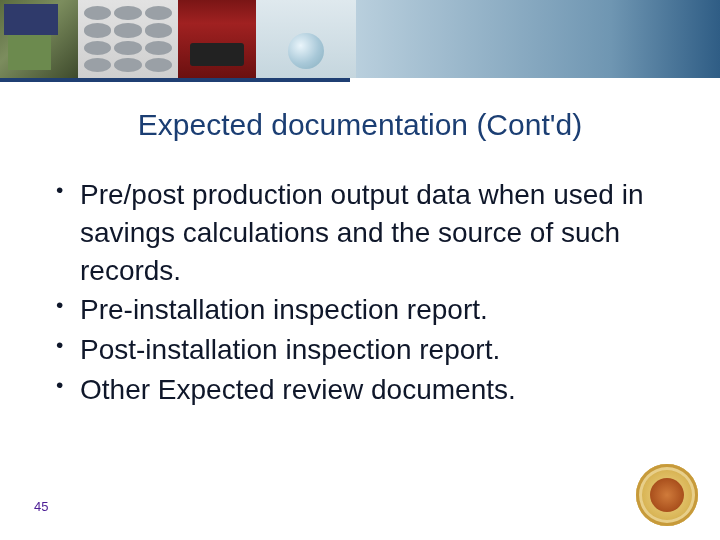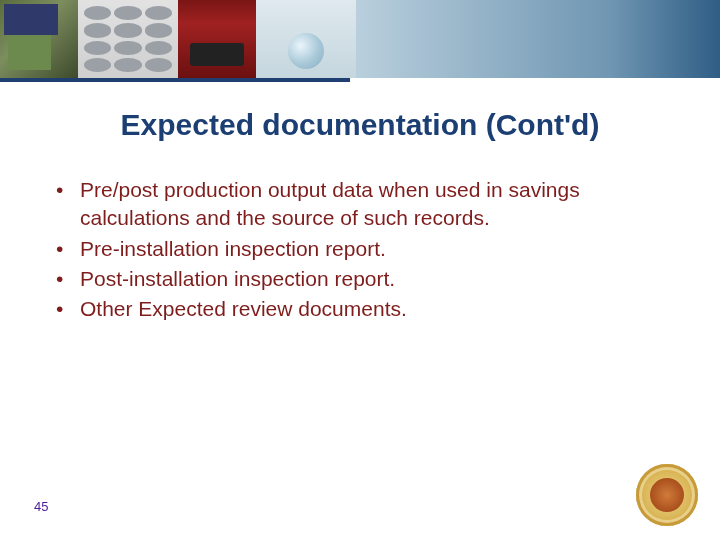--- a/index.html
+++ b/index.html
@@ -30,33 +30,33 @@
   .p5 { flex: 1; background: linear-gradient(90deg,#b9cfdd 0%,#6f96b2 70%,#2f5d85 100%);}
   .underline{
     height:4px;
     width:350px;
     margin-left:0;
     background:#1f3f73;
   }
   .title {
     color: #1b3e73;
     font-size: 30px;
-    font-weight: bold;
+    font-weight: normal;
     text-align: center;
     margin-top: 26px;
     padding: 0 30px;
   }
   .content {
     margin-top: 34px;
     padding: 0 48px 0 48px;
   }
   ul.bullets {
     list-style: none;
-    font-size: 21px;
-    color: #7f1d1d;
+    font-size: 28px;
+    color: #0f172a;
     line-height: 1.35;
   }
   ul.bullets li {
     position: relative;
     padding-left: 32px;
     margin-bottom: 2px;
   }
   ul.bullets li::before {
     content: "•";
     position: absolute;

